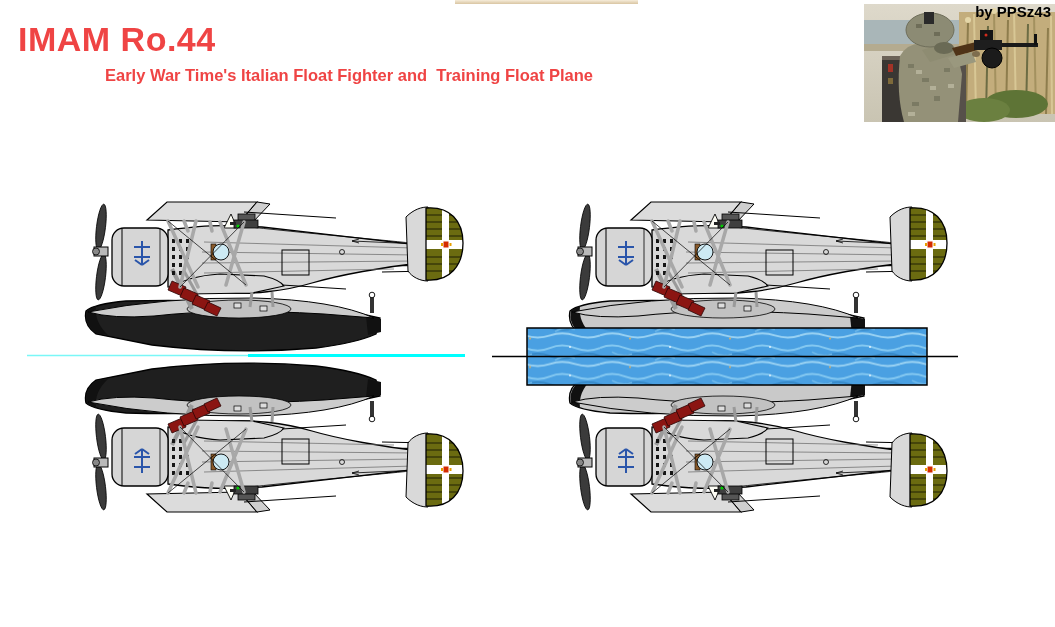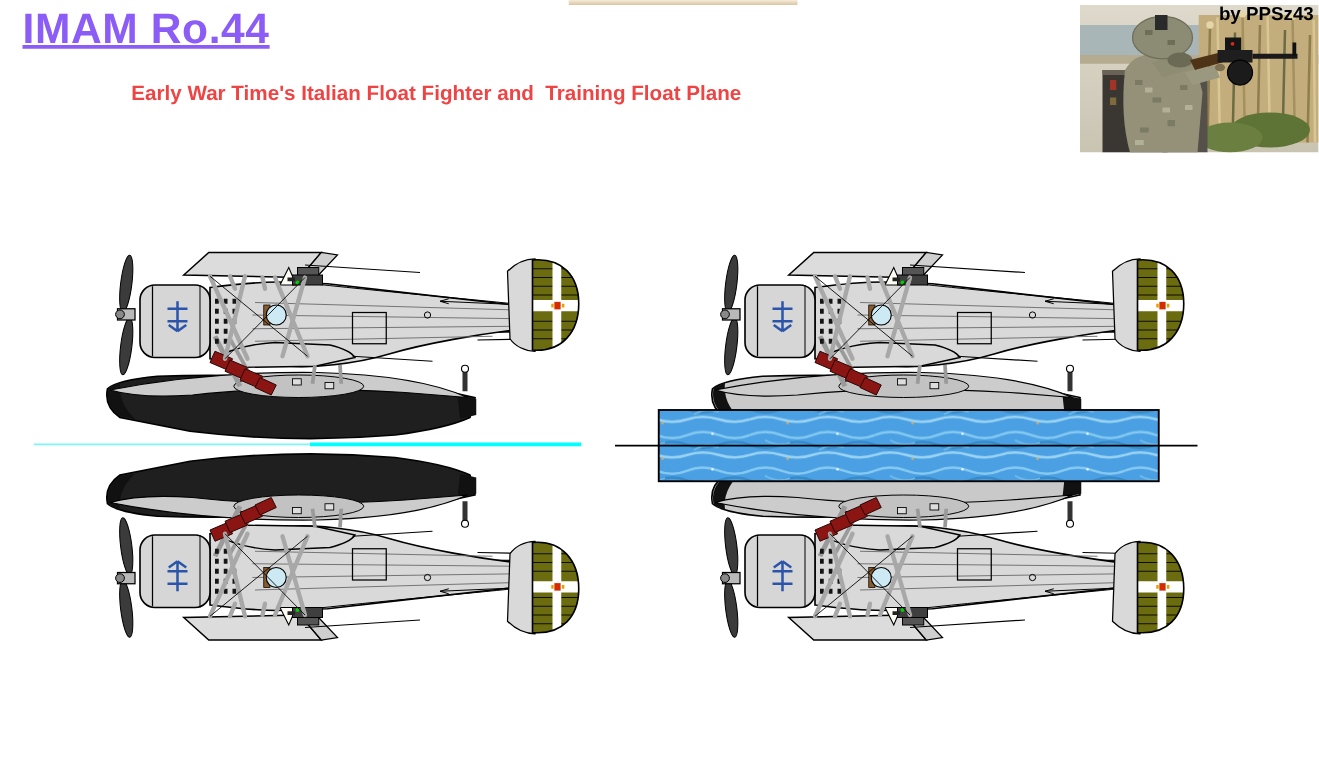--- a/index.html
+++ b/index.html
@@ -1,21 +1,21 @@
 <!DOCTYPE html>
 <html><head>
 <meta charset="utf-8">
 <style>
   html,body{margin:0;padding:0;background:#fff;}
   .page{position:relative;width:1055px;height:627px;overflow:hidden;background:#fff;
         font-family:"Liberation Sans","DejaVu Sans",sans-serif;}
   .top-strip{position:absolute;left:455px;top:0;width:183px;height:4px;
              background:linear-gradient(#f6ecd9,#d9c5a2);}
-  .title{position:absolute;left:18px;top:4px;font-size:34px;font-weight:bold;
-         color:#8b5cf6;letter-spacing:.5px;margin:0;text-decoration:underline;}
+  .title{position:absolute;left:18px;top:20px;font-size:34px;font-weight:bold;
+         color:#ef4444;letter-spacing:.5px;margin:0;}
   .subtitle{position:absolute;left:105px;top:66px;font-size:16.5px;font-weight:bold;
             color:#ef4444;white-space:pre;}
   .photo{position:absolute;left:864px;top:4px;width:191px;height:114px;}
   .photo svg{display:block;}
   .byline{position:absolute;top:-1px;right:4px;font-size:15px;font-weight:bold;color:#000;}
   .art{position:absolute;left:0;top:0;}
   .pair-left{--float:#1f1f1f;}
   .pair-right{--float:#c9c9c9;}
 </style>
 </head>

